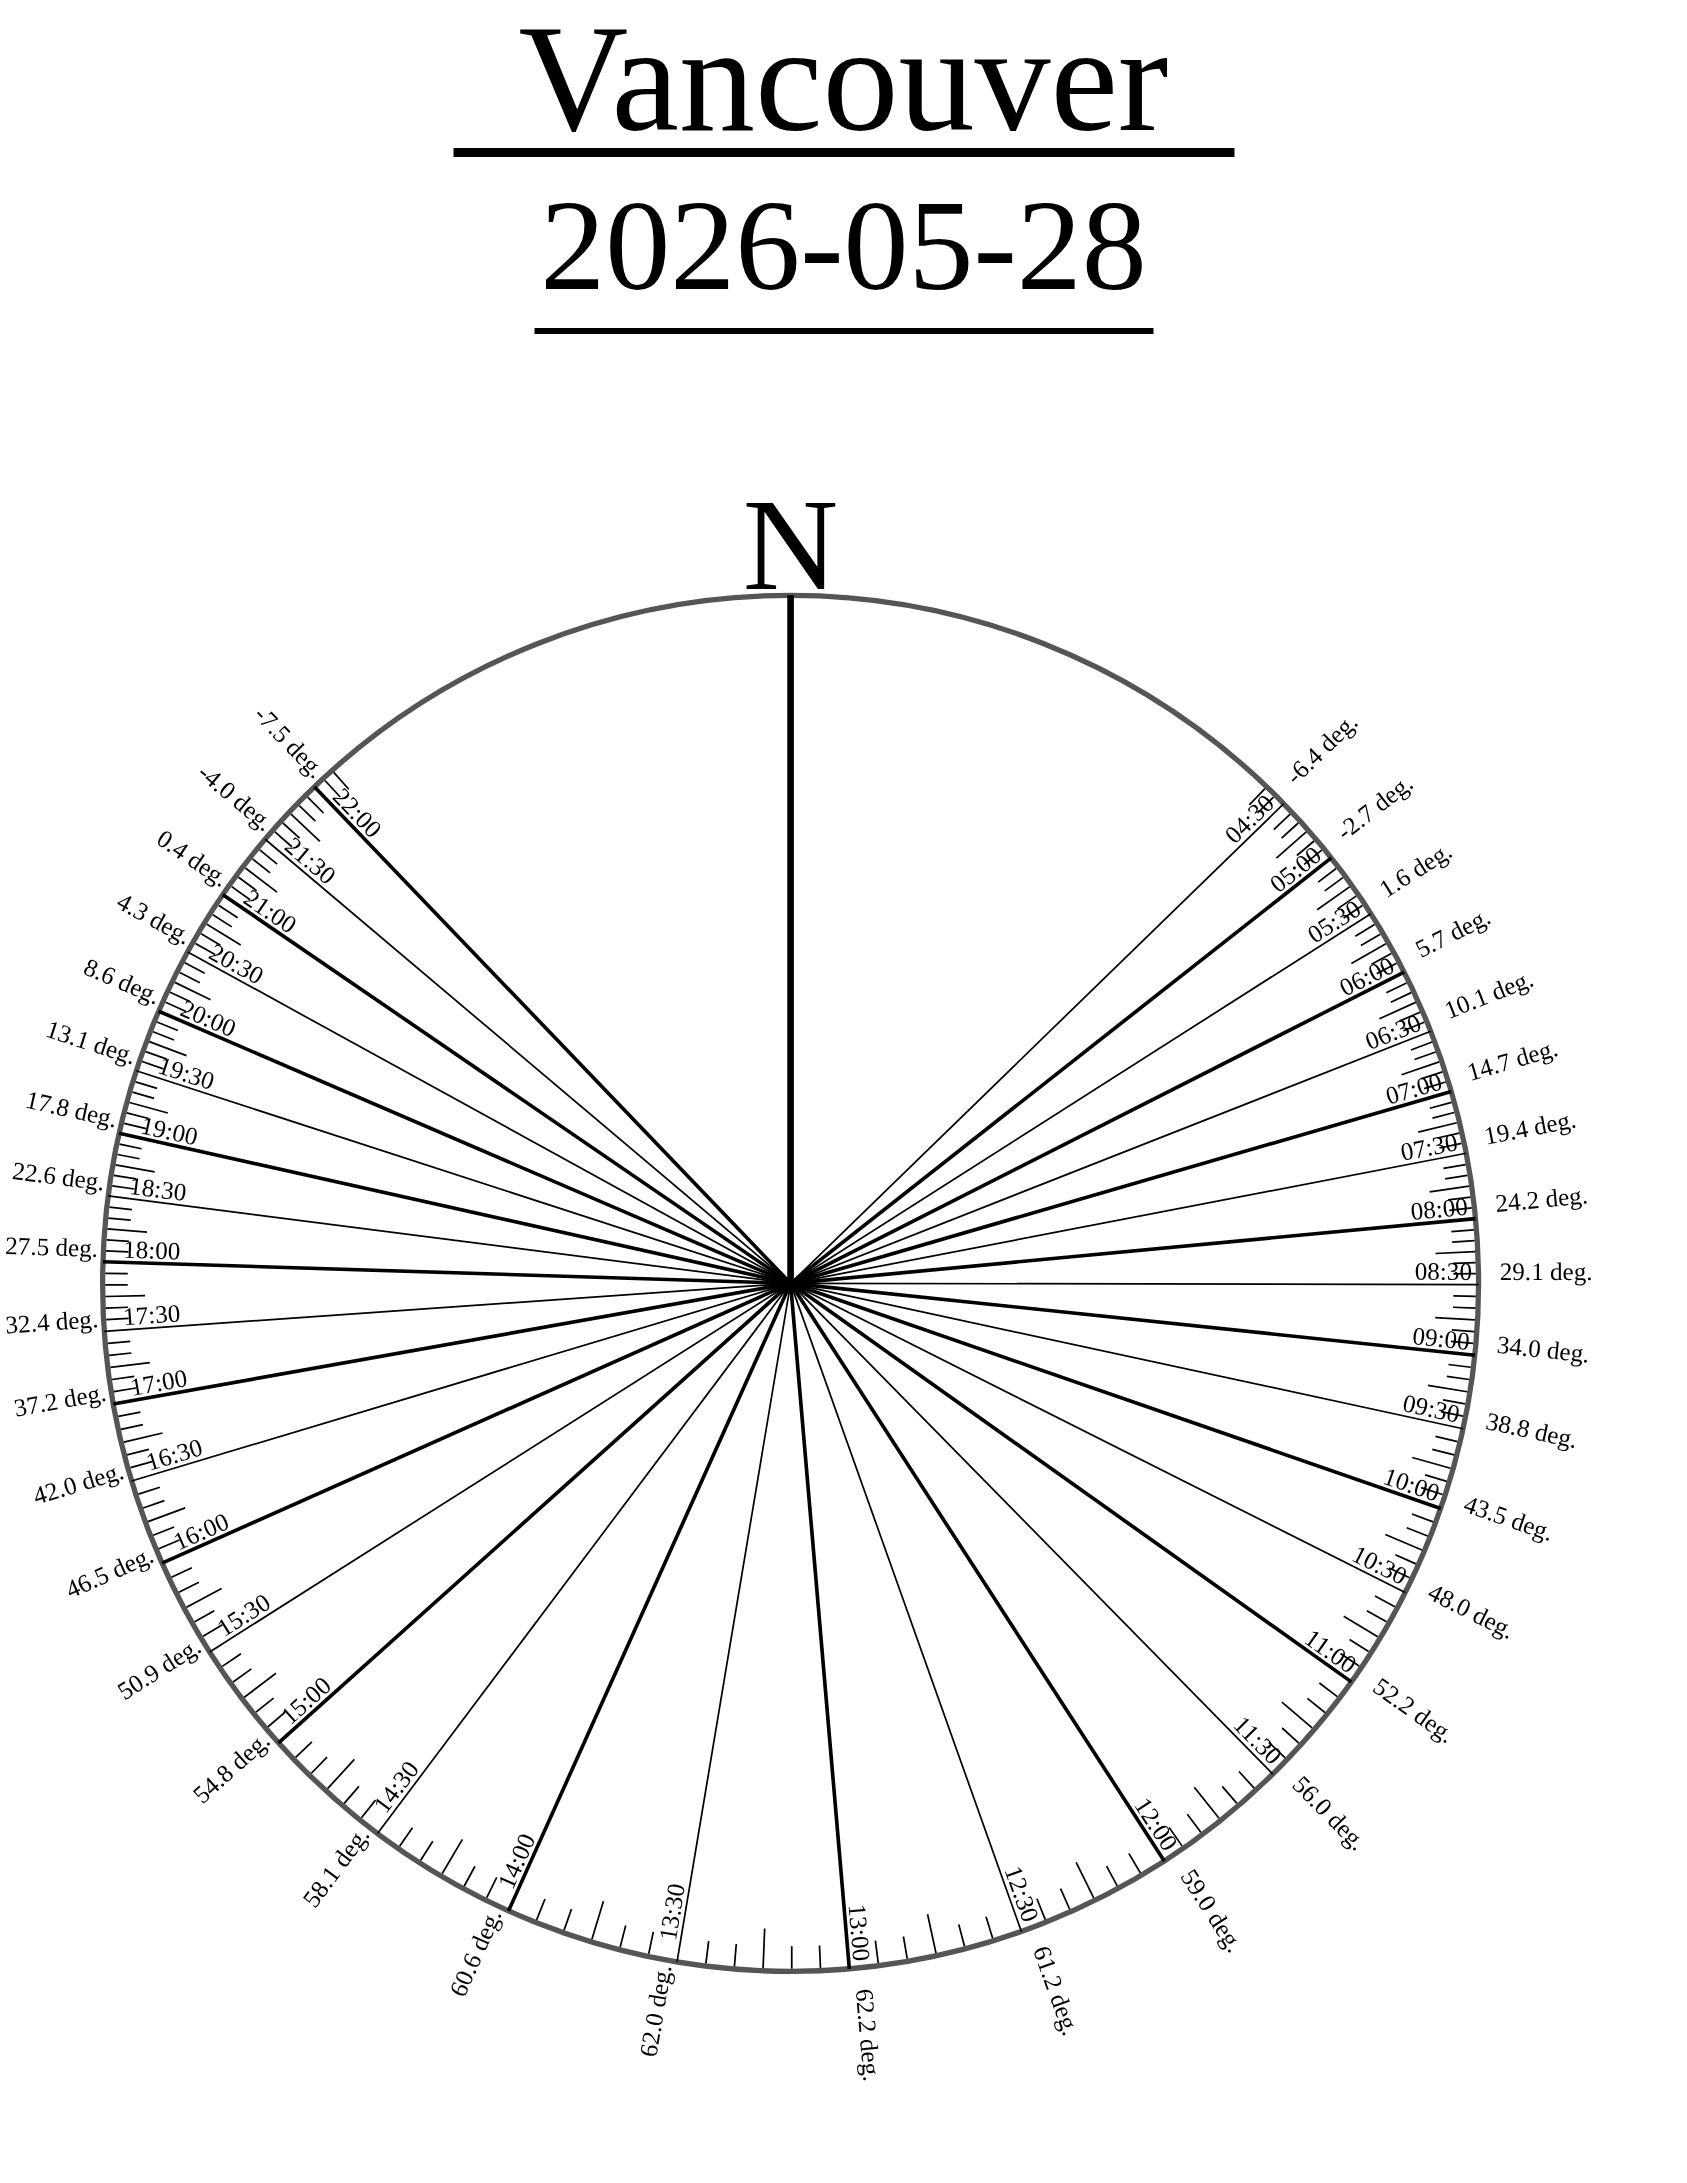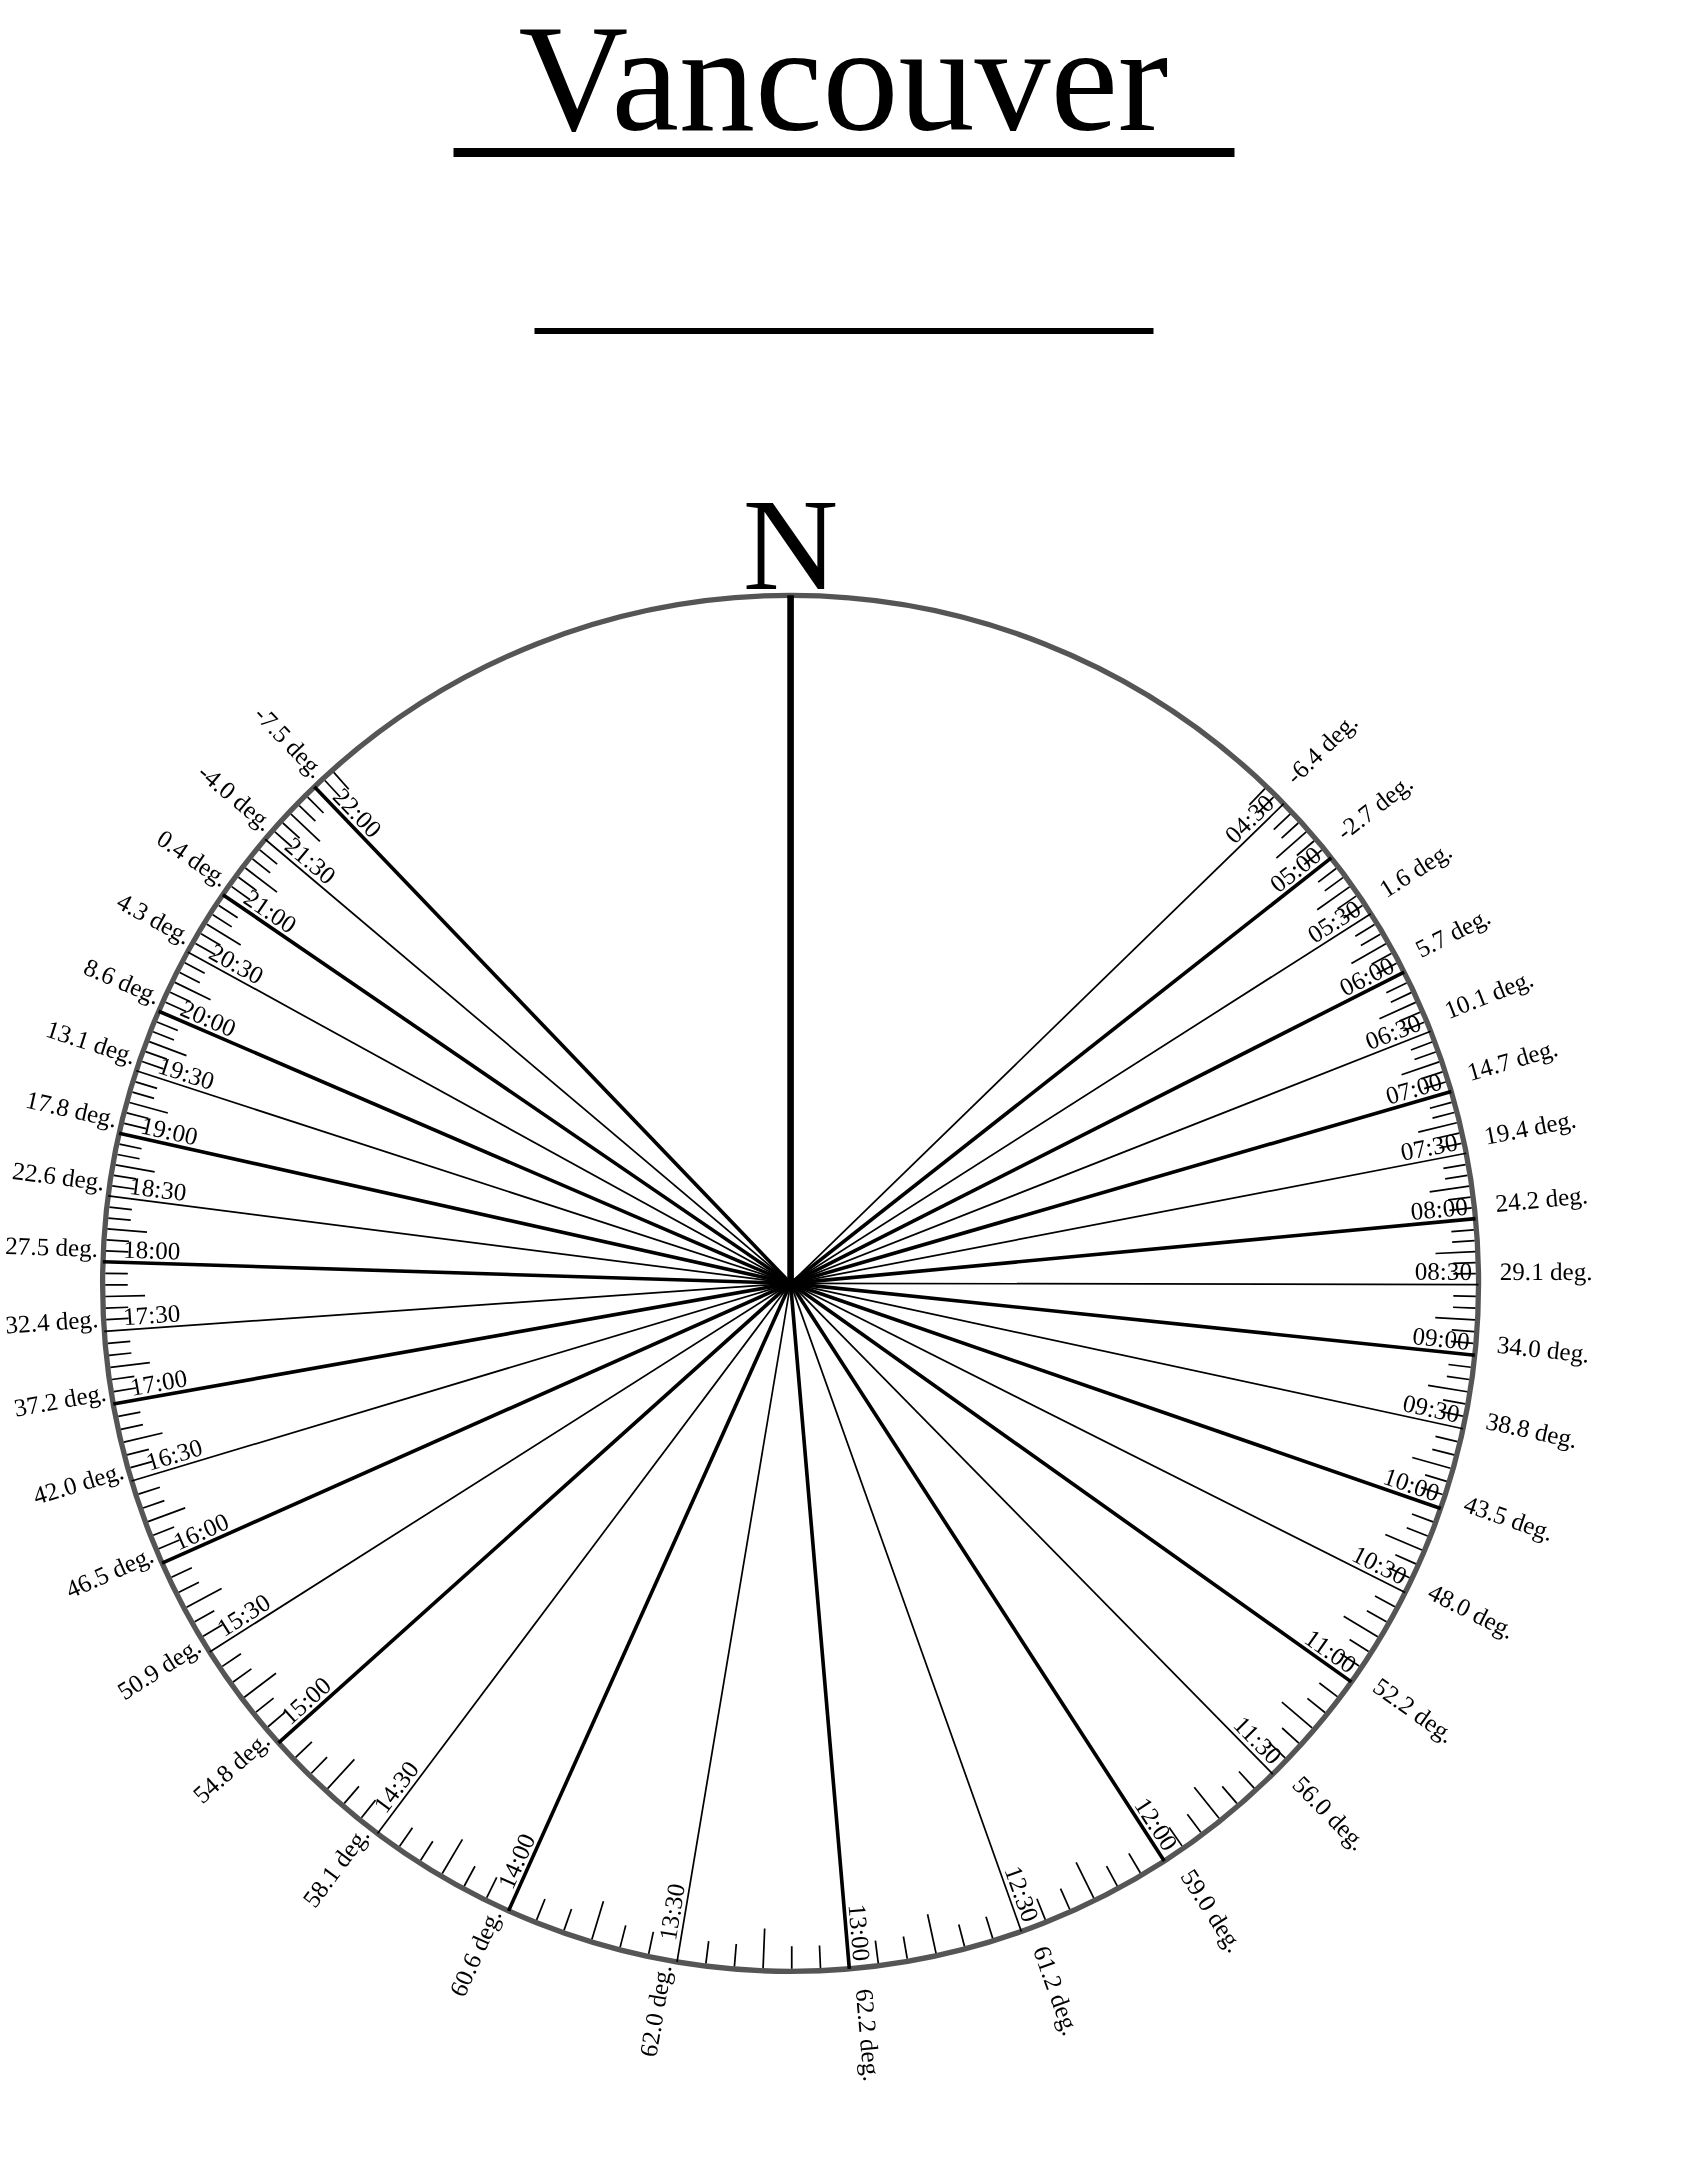--- a/index.html
+++ b/index.html
@@ -53,20 +53,21 @@
   }
   svg.chart text.dir-label { font-size: 200px; }
   svg.chart text.radial-label { font-size: 38px; }
 </style>
 </head>
 <body>
 
 <div class="page">
   <h1 class="page-title">Vancouver</h1>
   <div class="title-rule"></div>
+  <h2 class="page-date">2026-05-28</h2>
   <div class="date-rule"></div>
 
   <svg class="chart" id="chart" width="1687" height="2183" viewBox="0 0 2550 3300" xmlns="http://www.w3.org/2000/svg">
       <circle cx="1195" cy="1940" r="1040" fill="none" stroke="#555555" stroke-width="8"></circle>
       <line x1="1912.0603281297413" y1="1192.2564036900967" x2="1888.5274602181476" y2="1216.7962514454412" stroke="#000000" stroke-width="2.6"></line>
       <line x1="1925.0010415222841" y1="1204.8847169481642" x2="1901.0434783835217" y2="1229.0101219904059" stroke="#000000" stroke-width="2.6"></line>
       <line x1="1950.211498008582" y1="1230.8091982578785" x2="1925.4265646762542" y2="1254.0837998594538" stroke="#000000" stroke-width="2.6"></line>
       <line x1="1962.473561753073" y1="1244.097469461382" x2="1937.2862054793236" y2="1266.9359694983636" stroke="#000000" stroke-width="2.6"></line>
       <line x1="1974.5018456159703" y1="1257.597719317047" x2="1929.3569510822267" y2="1297.1190869241677" stroke="#000000" stroke-width="2.6"></line>
       <line x1="1986.2926856654892" y1="1271.3058355179871" x2="1960.3236206919114" y2="1293.2513969006013" stroke="#000000" stroke-width="2.6"></line>

